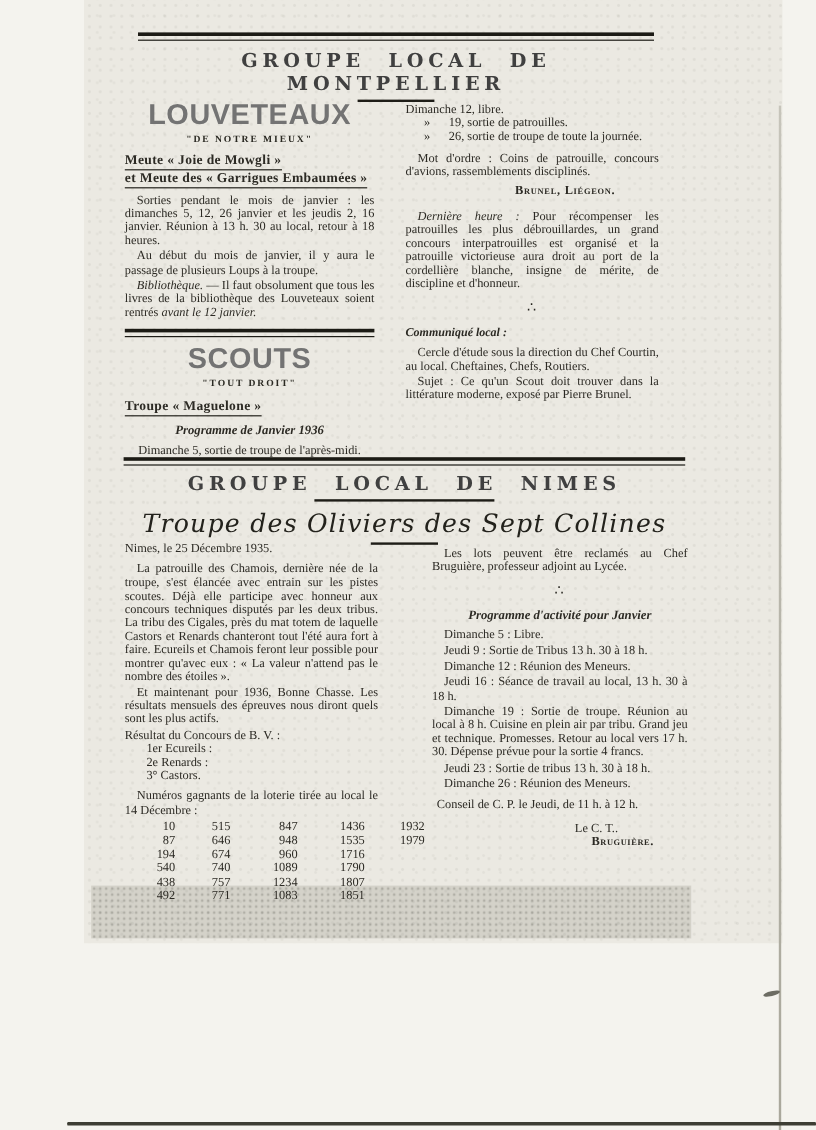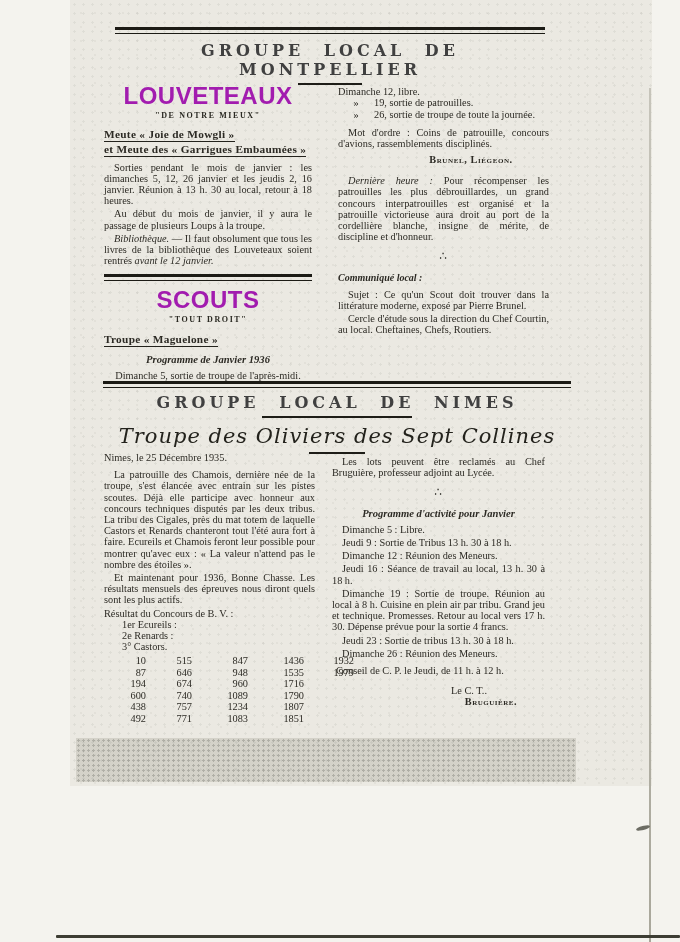--- a/index.html
+++ b/index.html
@@ -48,26 +48,26 @@
     font-family:"DejaVu Serif", serif;font-weight:bold;font-size:16px;
     letter-spacing:4px;word-spacing:10px;color:#404040;
   }
   .title-underline{border-top:2px solid #1e1d17;margin:4px auto 0;}
   .u64{width:64px;} .u150{width:150px;} .u56{width:56px;}
 
   .col{position:absolute;font-size:10.3px;line-height:11.2px;color:#2c2a24;}
   .col-ml{left:104px;top:84px;width:208px;}
   .col-mr{left:338px;top:86px;width:211px;}
   .col-nl{left:104px;top:452px;width:211px;}
-  .col-nr{left:332px;top:456px;width:213px;}
+  .col-nr{left:360px;top:456px;width:213px;}
 
   .p{text-align:justify;text-indent:10px;margin:0 0 2px;}
   .big-sans{
     font-family:"Liberation Sans", sans-serif;font-weight:bold;
-    font-size:24px;line-height:24px;letter-spacing:.5px;text-align:center;color:#a21caf;
+    font-size:24px;line-height:24px;letter-spacing:.5px;text-align:center;color:#737373;
   }
   .motto{font-size:8px;font-weight:bold;letter-spacing:1.6px;text-align:center;margin:2px 0 8px;color:#2a2922;}
   .unit-line{font-weight:bold;font-size:11.3px;margin:4px 0 3px;letter-spacing:.3px;}
   .unit-line .u{border-bottom:1.6px solid #23221c;padding-bottom:1px;}
   .sect-rule{margin:8px 0 7px;}
   .prog-title{font-style:italic;font-weight:bold;text-align:center;margin:9px 0 5px;font-size:10.6px;}
   .center-wrap{text-align:center;text-indent:0;margin:0 0 2px;}
 
   .sched-row{display:flex;margin:0 0 1px;}
   .sched-mark{width:36px;text-align:center;flex:0 0 36px;}
@@ -146,22 +146,22 @@
   </div>
 
   <p class="p mt6">Mot d'ordre : Coins de patrouille, concours d'avions, rassemblements disciplinés.</p>
   <div class="sig-line">Brunel, Liégeon.</div>
 
   <p class="p mt10"><span class="lead-italic">Dernière heure :</span><span> Pour récompenser les patrouilles les plus débrouillardes, un grand concours interpatrouilles est organisé et la patrouille victorieuse aura droit au port de la cordellière blanche, insigne de mérite, de discipline et d'honneur.</span></p>
 
   <div class="dots">∴</div>
 
   <div class="comm-title">Communiqué local :</div>
+  <p class="p">Cercle d'étude sous la direction du Chef Courtin, au local. Cheftaines, Chefs, Routiers.</p>
   <p class="p">Sujet : Ce qu'un Scout doit trouver dans la littérature moderne, exposé par Pierre Brunel.</p>
-  <p class="p">Cercle d'étude sous la direction du Chef Courtin, au local. Cheftaines, Chefs, Routiers.</p>
 </div>
 
 <div class="rule-double nimes-rule"></div>
 
 <div class="grp-head nimes">
   <div class="grp-title">GROUPE LOCAL DE NIMES</div>
   <div class="title-underline u150"></div>
   <div class="nimes-sub">Troupe des Oliviers des Sept Collines</div>
   <div class="title-underline u56"></div>
 </div>
@@ -169,38 +169,39 @@
 <div class="col col-nl">
   <div class="dateline">Nimes, le 25 Décembre 1935.</div>
   <p class="p">La patrouille des Chamois, dernière née de la troupe, s'est élancée avec entrain sur les pistes scoutes. Déjà elle participe avec honneur aux concours techniques disputés par les deux tribus. La tribu des Cigales, près du mat totem de laquelle Castors et Renards chanteront tout l'été aura fort à faire. Ecureils et Chamois feront leur possible pour montrer qu'avec eux : « La valeur n'attend pas le nombre des étoiles ».</p>
   <p class="p">Et maintenant pour 1936, Bonne Chasse. Les résultats mensuels des épreuves nous diront quels sont les plus actifs.</p>
 
   <div>Résultat du Concours de B. V. :</div>
   <div class="concours-item">1er Ecureils :</div>
   <div class="concours-item">2e Renards :</div>
   <div class="concours-item">3° Castors.</div>
 
+  <p class="p mt6">Numéros gagnants de la loterie tirée au local le 14 Décembre :</p>
 
   <div class="loterie-table">
     <span class="loterie-cell">10</span>
     <span class="loterie-cell">515</span>
     <span class="loterie-cell">847</span>
     <span class="loterie-cell">1436</span>
     <span class="loterie-cell">1932</span>
     <span class="loterie-cell">87</span>
     <span class="loterie-cell">646</span>
     <span class="loterie-cell">948</span>
     <span class="loterie-cell">1535</span>
     <span class="loterie-cell">1979</span>
     <span class="loterie-cell">194</span>
     <span class="loterie-cell">674</span>
     <span class="loterie-cell">960</span>
     <span class="loterie-cell">1716</span>
     <span class="loterie-cell"></span>
-    <span class="loterie-cell">600</span>
+    <span class="loterie-cell">540</span>
     <span class="loterie-cell">740</span>
     <span class="loterie-cell">1089</span>
     <span class="loterie-cell">1790</span>
     <span class="loterie-cell"></span>
     <span class="loterie-cell">438</span>
     <span class="loterie-cell">757</span>
     <span class="loterie-cell">1234</span>
     <span class="loterie-cell">1807</span>
     <span class="loterie-cell"></span>
     <span class="loterie-cell">492</span>

